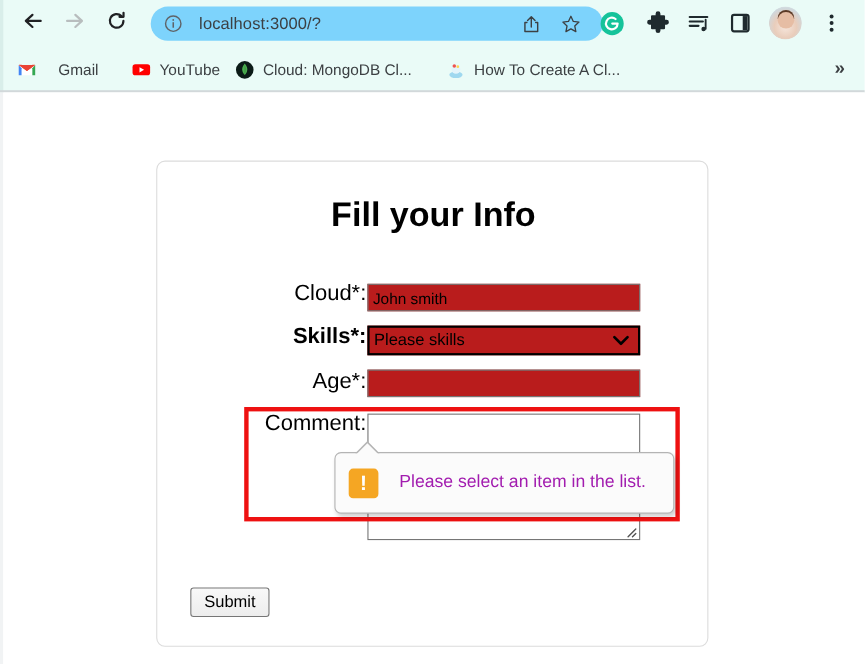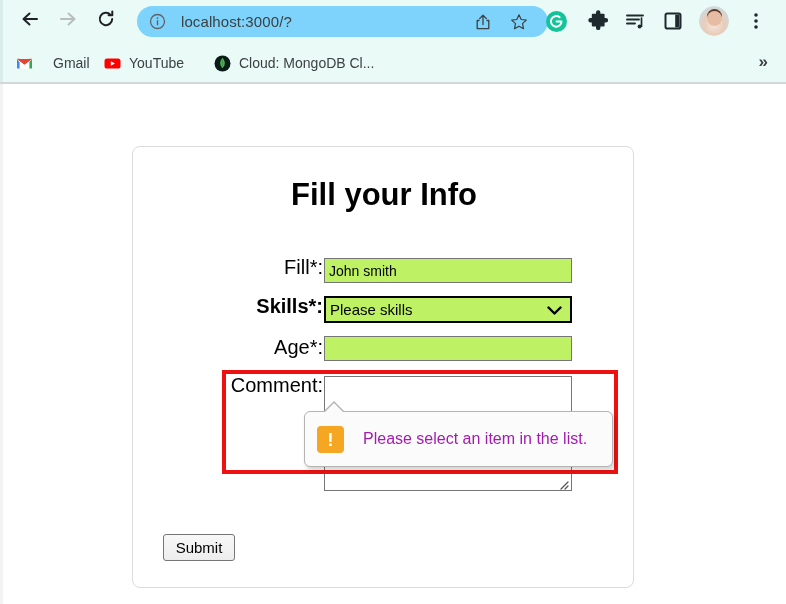--- a/index.html
+++ b/index.html
@@ -95,21 +95,21 @@
     height: 20px;
     display: flex; align-items: center; gap: 8px;
     cursor: pointer;
   }
   .bk-label {
     font-size: 14px; color: #3c4043;
     white-space: nowrap; line-height: 20px;
   }
   .bk-ico { width: 17px; height: 17px; flex: 0 0 17px; position: relative; }
   .bk-gmail   { left: 16px; gap: 20px; }
-  .bk-youtube { left: 104px; }
+  .bk-youtube { left: 120px; }
   .bk-mongo   { left: 214px; }
   .bk-howto   { left: 406px; }
   .bk-overflow{
     position: absolute; right: 18px; top: 9px;
     font-size: 17px; font-weight: bold; color: #3c4043;
     cursor: pointer; line-height: 20px;
   }
 
   .chrome-sep {
     position: absolute; left: 0; top: 82px; width: 786px; height: 2px;
@@ -121,21 +121,21 @@
   }
 
   
   .viewport {
     position: absolute; left: 3px; top: 84px;
     width: 783px; height: 520px;
     background: #ffffff;
   }
 
   .card {
-    position: absolute; left: 129px; top: 62px;
+    position: absolute; left: 139px; top: 62px;
     width: 502px; height: 442px;
     border: 1px solid #dcdcdc;
     border-radius: 8px;
     background: #fff;
   }
 
   .title {
     position: absolute; left: 0; top: 30px; width: 502px;
     text-align: center;
     font-size: 31px; font-weight: bold; color: #000;
@@ -153,21 +153,21 @@
   .lbl-skills  { left: 40px; top: 148px; width: 150px; font-weight: bold; }
   .lbl-age     { left: 40px; top: 189px; width: 150px; }
   .lbl-comment { left: 40px; top: 227px; width: 150px; }
 
   .field {
     position: absolute; left: 191px;
     width: 248px; height: 25px;
     font-size: 14px;
     font-family: "Liberation Sans", sans-serif;
     color: #000;
-    background: #bef264;
+    background: #b91c1c;
     padding: 1px 4px;
   }
   .inp-name {
     top: 111px;
     border: 1px solid #767676;
   }
   .sel-skills {
     top: 149px;
     border: 2px solid #000;
     height: 27px;
@@ -393,36 +393,47 @@
         <svg width="17" height="17" viewBox="0 0 17 17">
           <circle cx="8.5" cy="8.5" r="8" fill="#0b1b17"></circle>
           <path d="M8.5 2.8 C10.8 5.4 11.4 8 10.4 10.4 C9.9 11.6 9.1 12.5 8.5 13.2
                    C7.9 12.5 7.1 11.6 6.6 10.4 C5.6 8 6.2 5.4 8.5 2.8 Z" fill="#4caf50"></path>
           <path d="M8.5 3.6 C9.2 6 9.3 9.2 8.5 13.2 Z" fill="#2e7d32"></path>
         </svg>
       </span>
       <span class="bk-label">Cloud: MongoDB Cl...</span>
     </div>
 
+    <div class="bk bk-howto">
+      <span class="bk-ico">
+        <svg width="17" height="17" viewBox="0 0 17 17">
+          <ellipse cx="8.5" cy="13" rx="6" ry="3" fill="#9fd8ef"></ellipse>
+          <ellipse cx="8.5" cy="8" rx="4" ry="4" fill="#e3f4fb"></ellipse>
+          <circle cx="7" cy="5" r="1.6" fill="#ef5350"></circle>
+          <circle cx="10.2" cy="5.6" r="1.2" fill="#ffd54f"></circle>
+        </svg>
+      </span>
+      <span class="bk-label">How To Create A Cl...</span>
+    </div>
 
     <div class="bk-overflow">»</div>
   </div>
 
   <div class="chrome-sep"></div>
 </div>
 
 <div class="page-left-edge"></div>
 
 <div class="viewport">
 
   <div class="card">
 
     <div class="title">Fill your Info</div>
 
-    <div class="label lbl-name">Fill*:</div>
+    <div class="label lbl-name">Cloud*:</div>
     <input class="field inp-name" type="text" value="John smith" style="">
 
     <div class="label lbl-skills">Skills*:</div>
     <div class="field sel-skills">
       <span>Please skills</span>
       <span class="sel-arrow">
         <svg width="15" height="10" viewBox="0 0 15 10">
           <path d="M1.5 2 L7.5 8 L13.5 2" stroke="#000" stroke-width="2.4" fill="none" stroke-linecap="round" stroke-linejoin="round"></path>
         </svg>
       </span>

